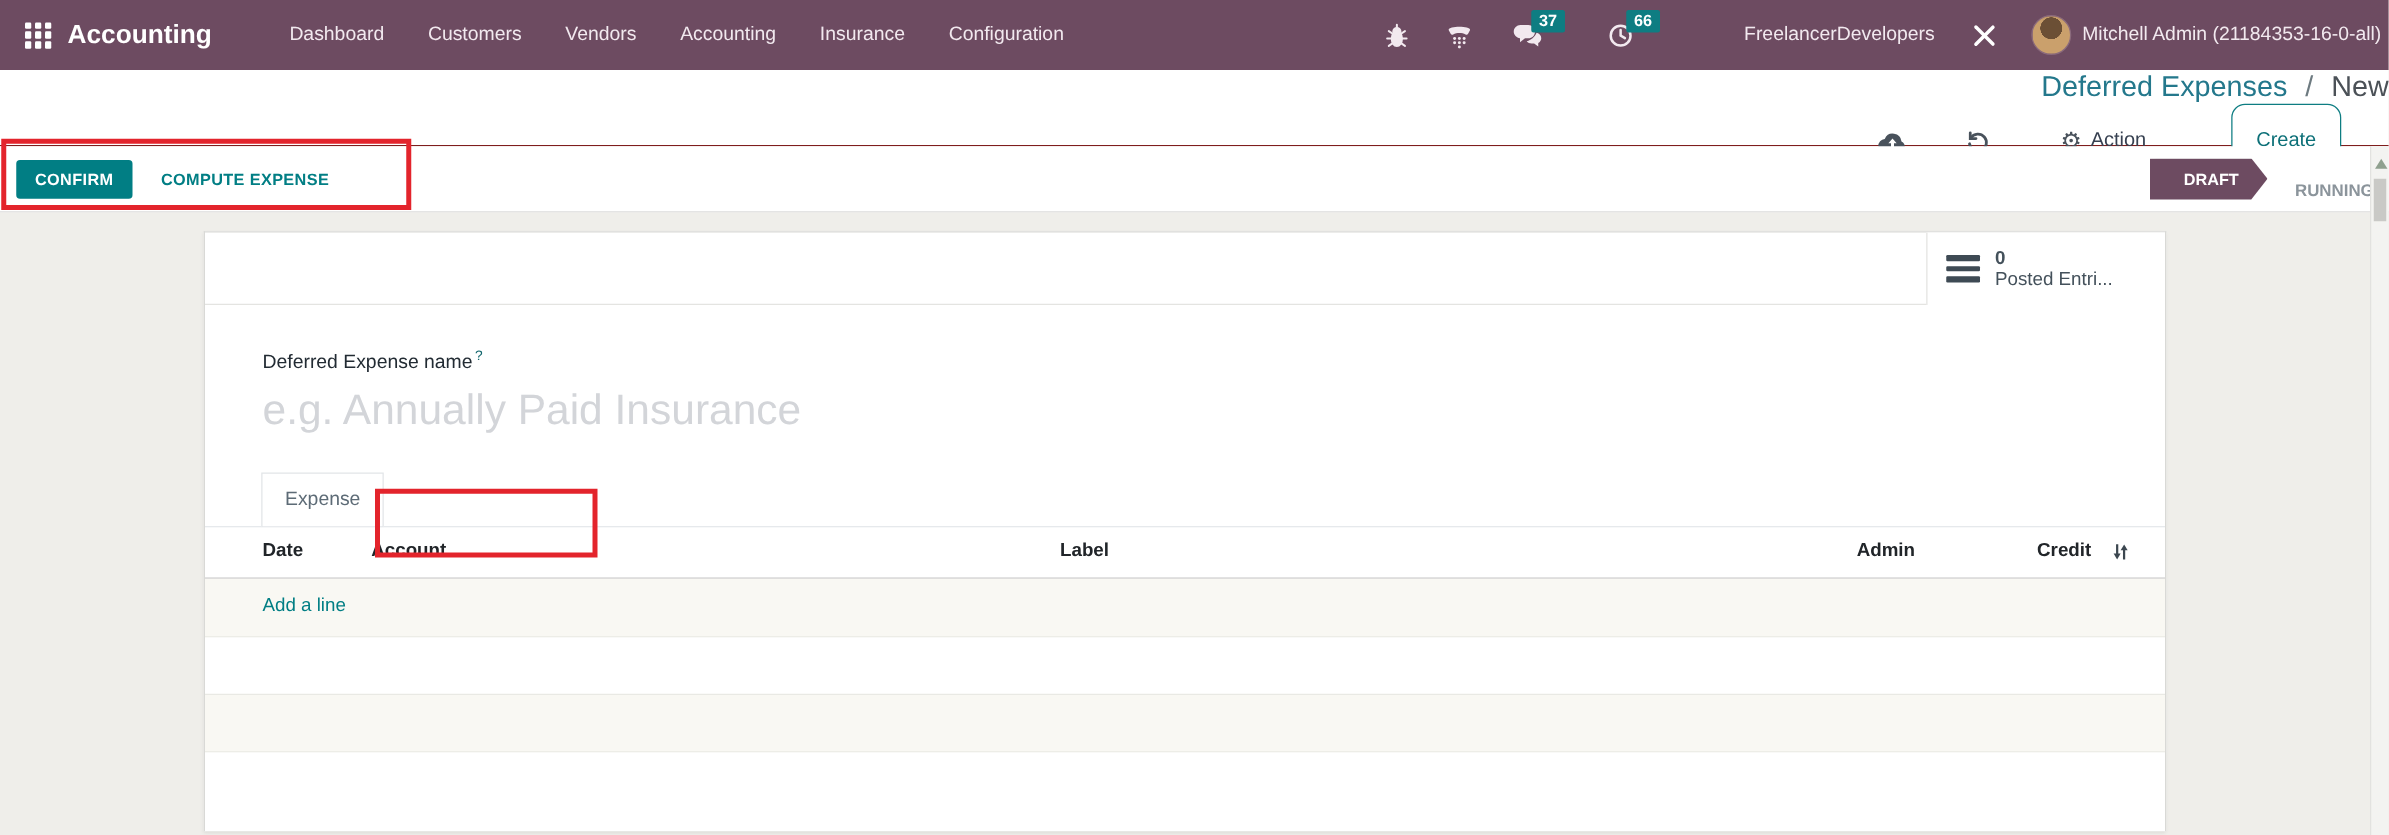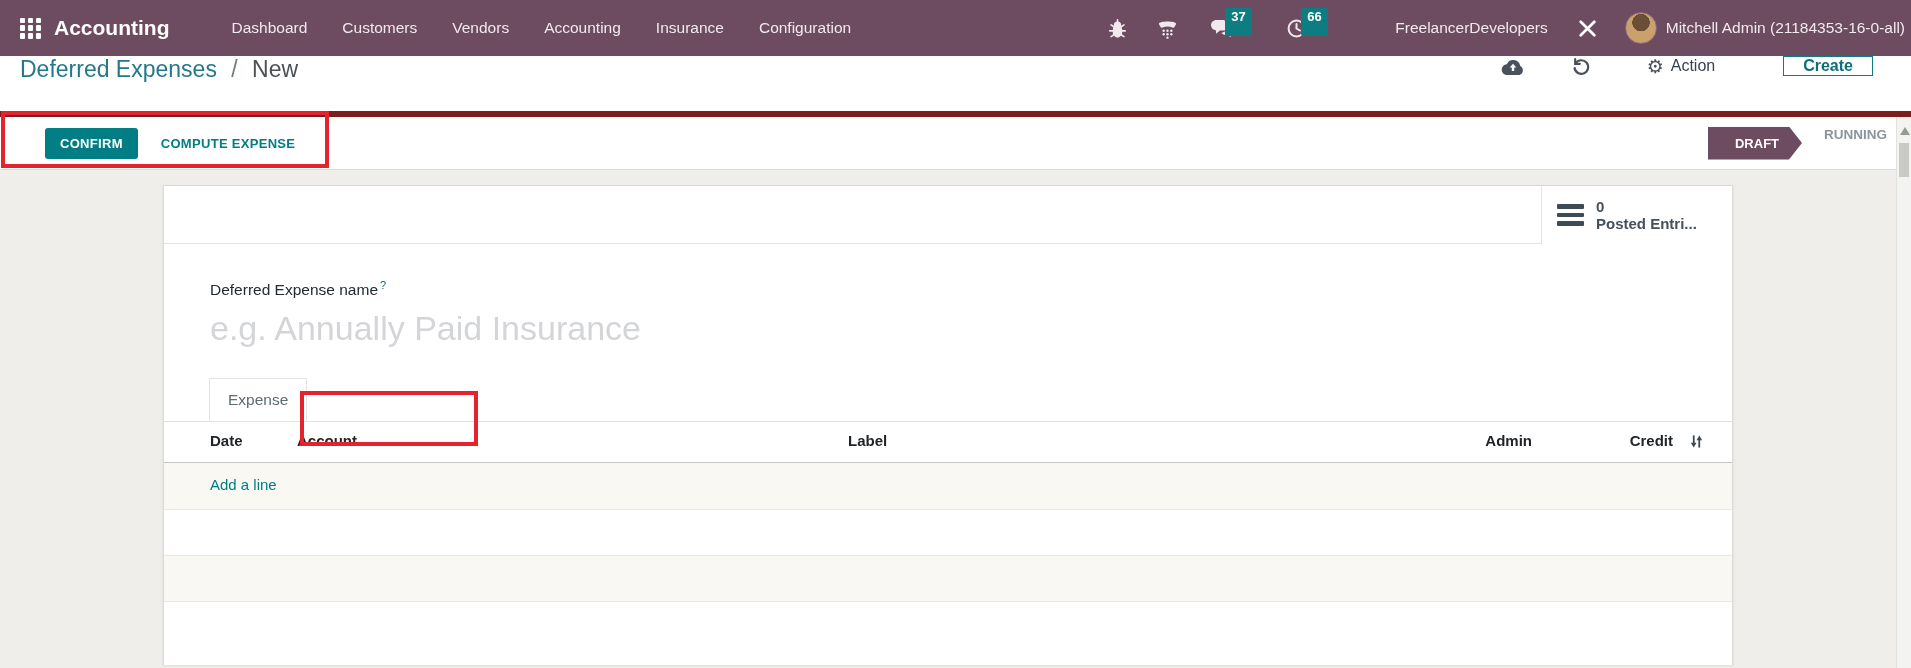--- a/index.html
+++ b/index.html
@@ -13,54 +13,54 @@
             display:flex; align-items:center; color:#f2e9ef; }
   .grid-icon { width:21px; height:21px; margin-left:20px;
                display:grid; grid-template-columns:repeat(3,1fr); gap:2.5px; }
   .grid-icon i { background:#fff; border-radius:1px; }
   .brand { font-size:21px; font-weight:700; color:#fff; margin-left:13px; }
   .menus { display:flex; gap:35px; margin-left:62px; font-size:15.5px; }
   .menu-item { cursor:pointer; white-space:nowrap; }
   .tb-right { margin-left:auto; display:flex; align-items:center; margin-right:6px; }
   .tb-ic { display:flex; align-items:center; position:relative; cursor:pointer; }
   .badge { position:absolute; top:-10px; left:15px; background:#0e7d82; color:#fff;
-           font-size:13px; font-weight:700; padding:1px 6px 12px; border-radius:2px; }
+           font-size:13px; font-weight:700; padding:1px 6px 2px; border-radius:2px; }
   .company { font-size:15.5px; margin:0 28px 0 36px; white-space:nowrap; }
   .avatar { width:32px; height:32px; border-radius:50%;
             background:radial-gradient(circle at 50% 32%, #6b4f35 0 34%, transparent 35%),
                        radial-gradient(circle at 50% 62%, #caa06c 0 70%, #a87f4f 100%);
             border:1px solid #8a6a7c; margin:0 9px 0 26px; flex:0 0 auto; }
   .username { font-size:15.5px; white-space:nowrap; }
 
   
   #crumbbar { left:0; top:56px; width:1911px; height:61px; background:#fff;
-              border-bottom:6px solid #7f1d1d; display:flex; align-items:flex-start; }
+              border-bottom:1px solid #7f1d1d; display:flex; align-items:flex-end;flex-direction:column; }
   .crumb { font-size:23px; margin-left:20px; }
   .crumb-parent { color:#24788c; cursor:pointer; }
   .crumb-sep { color:#6d7a80; margin:0 8px; }
   .crumb-current { color:#4b5157; }
   .cb-right { margin-left:auto; display:flex; align-items:center; margin-right:38px; }
   .hd-ic { margin-left:46px; display:flex; align-items:center; cursor:pointer; }
   .action-btn { display:flex; align-items:center; gap:7px; margin-left:56px;
                 font-size:16px; color:#374151; cursor:pointer; }
   .gear-glyph { font-size:19px; color:#49525c; line-height:1; }
   .create-btn { margin-left:68px; border:1px solid #0e7d82; color:#0d7078; background:#fff;
-                font-size:16px; padding:0 19px; border-radius:0; cursor:pointer;
-                font-family:inherit;font-weight:bold; }
+                font-size:16px; padding:20px 19px; border-radius:11px; cursor:pointer;
+                font-family:inherit; }
 
   
   #btnbar { left:0; top:117px; width:1911px; height:53px; background:#fff;
-            border-bottom:1px solid #dcdcdc; display:flex; align-items:center;padding-left:32px; }
+            border-bottom:1px solid #dcdcdc; display:flex; align-items:center; }
   .btn-confirm { margin-left:13px; background:#017e84; color:#fff; border:none;
                  font-size:13px; font-weight:700; letter-spacing:.3px;
                  padding:8px 15px; border-radius:3px; cursor:pointer; font-family:inherit; }
   .btn-compute { margin-left:13px; background:#fff; color:#017e84; border:none;
                  font-size:13px; font-weight:700; letter-spacing:.3px;
                  padding:8px 10px; cursor:pointer; font-family:inherit; }
-  .statebar { margin-left:auto; display:flex; align-items:flex-start; margin-right:24px; }
+  .statebar { margin-left:auto; display:flex; align-items:flex-end; margin-right:12px; }
   .state-draft { background:#6d4b61; color:#fff; font-size:13px; font-weight:700;
                  padding:9px 14px 9px 18px; width:94px; text-align:center;
                  clip-path:polygon(0 0, calc(100% - 13px) 0, 100% 50%, calc(100% - 13px) 100%, 0 100%);
                  filter:drop-shadow(2px 2px 2px rgba(0,0,0,.3)); }
   .state-running { color:#8b949b; font-size:13.5px; font-weight:700; margin-left:22px; }
 
   
   #content { left:0; top:170px; width:1896px; height:498px; background:#efeeea; }
   #sheet { position:absolute; left:163px; top:15px; width:1570px; height:480px;
            background:#fff; border:1px solid #d9d9d6; border-bottom:none;
@@ -224,21 +224,21 @@
 
       <div class="statrow">
         <div class="stat-btn">
           <span class="bars">
               <i></i>
               <i></i>
               <i></i>
             </span>
           <span>
             <span class="stat-num" style="display:block;">0</span>
-            <span class="stat-lbl" style="display:block;font-weight:bold;">Posted Entri...</span>
+            <span class="stat-lbl" style="display:block;">Posted Entri...</span>
           </span>
         </div>
       </div>
 
       <div class="formtop">
         <div>
           <span class="field-label">Deferred Expense name</span><span class="help-sup">?</span>
         </div>
         <input class="name-input" type="text" placeholder="e.g. Annually Paid Insurance" style="">
       </div>

